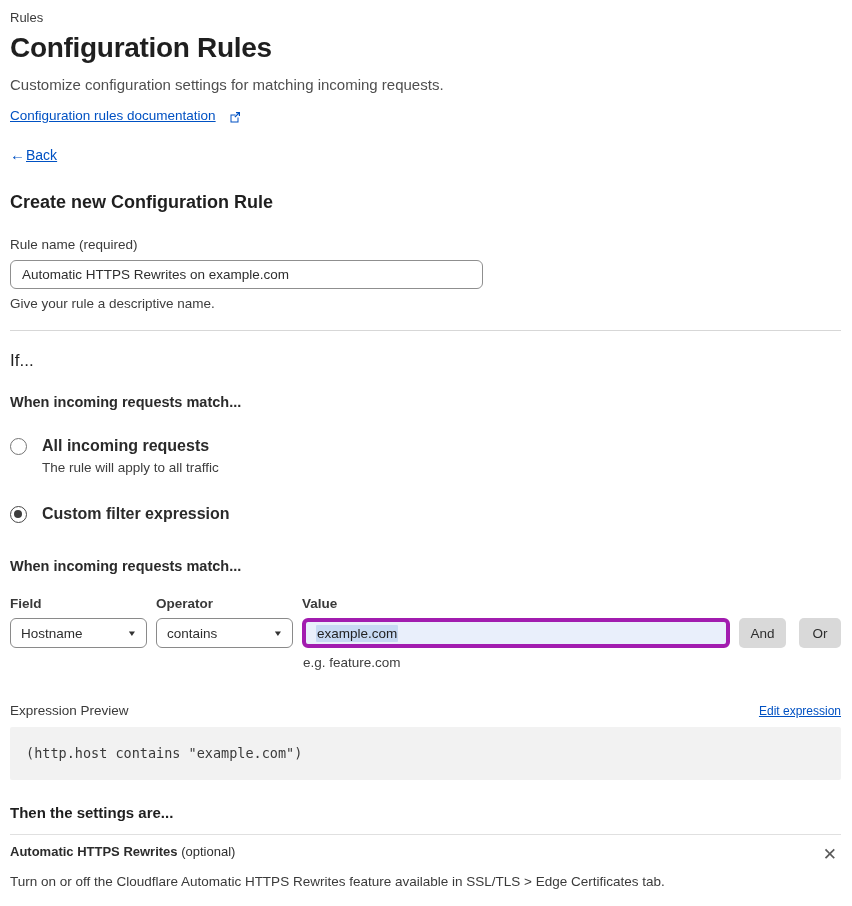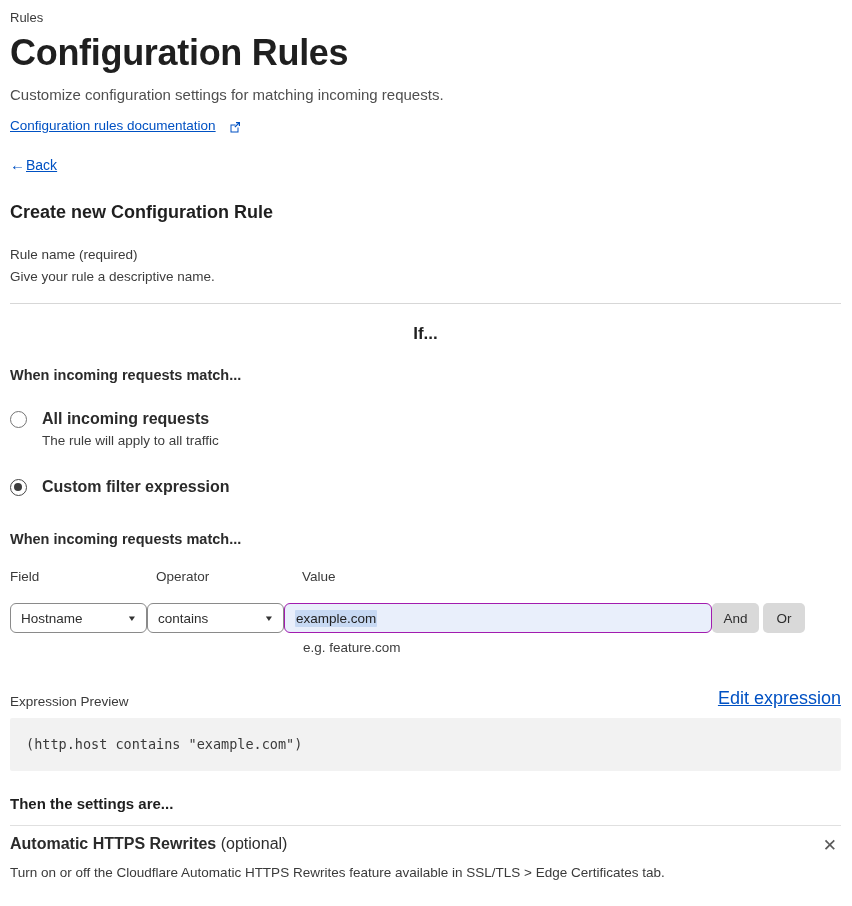--- a/index.html
+++ b/index.html
@@ -7,21 +7,21 @@
   body {
     width: 852px; height: 906px; overflow: hidden;
     font-family: "Liberation Sans", "DejaVu Sans", sans-serif;
     color: #2e2e2e;
     -webkit-font-smoothing: antialiased;
   }
   .page { padding: 8px 11px 13px 10px; width: 852px; }
 
   
   .breadcrumb { font-size: 13px; color: #3a3a3a; font-weight: 500; margin-top: 2px; }
-  .page-title { font-size: 36px; font-weight: 700; color: #1f1f1f; margin: 7px 0 12px 0; letter-spacing: -0.3px; }
+  .page-title { font-size: 28px; font-weight: 700; color: #1f1f1f; margin: 7px 0 12px 0; letter-spacing: -0.3px; }
   .subtitle { font-size: 15px; color: #4f4f4f; margin-top: 12px; }
 
   a, .link { color: #0051c3; text-decoration: underline; cursor: pointer; }
   .doc-link-row { margin-top: 15px; font-size: 13.5px; display: flex; align-items: center; gap: 13px; }
   .ext-icon { display: inline-block; width: 12px; height: 12px; position: relative; top: 1px; }
   .ext-icon svg { display: block; }
 
   .back-row { margin-top: 23px; font-size: 14px; display: flex; align-items: center; }
   .back-arrow { color: #0051c3; text-decoration: none; font-size: 15px; margin-right: 1px; }
 
@@ -33,21 +33,21 @@
     border: 1px solid #8f8f8f; border-radius: 6px;
     padding: 0 11px; font-size: 13.5px; color: #2e2e2e;
     font-family: "Liberation Sans", "DejaVu Sans", sans-serif;
     outline: none; background: #fff;
   }
   .help-text { font-size: 13.5px; color: #3d3d3d; margin-top: 7px; }
 
   .divider { border: none; border-top: 1px solid #d7d7d7; margin: 19px 0 0 0; }
 
   
-  .if-heading { font-size: 17px; font-weight: 700; color: #1f1f1f; margin-top: 20px; text-align: center; }
+  .if-heading { font-size: 17px; font-weight: 400; color: #1f1f1f; margin-top: 20px; }
   .match-heading { font-size: 14.5px; font-weight: 700; color: #2b2b2b; margin-top: 23px; }
 
   .radio-group { margin-top: 27px; }
   .radio-item { display: flex; align-items: flex-start; cursor: pointer; }
   .radio-item + .radio-item { margin-top: 30px; }
   .radio-circle {
     width: 17px; height: 17px; border-radius: 50%;
     border: 1.5px solid #757575; background: #fff; flex: 0 0 auto;
     margin-top: 1px; position: relative;
   }
@@ -55,64 +55,64 @@
   .radio-item.checked .radio-circle::after {
     content: ""; position: absolute; left: 3px; top: 3px;
     width: 8px; height: 8px; border-radius: 50%; background: #3d3d3d;
   }
   .radio-texts { margin-left: 15px; }
   .radio-label { font-size: 16px; font-weight: 700; color: #2b2b2b; }
   .radio-desc { font-size: 13.5px; color: #3d3d3d; margin-top: 5px; }
 
   
   .builder-heading { margin-top: 35px; }
-  .labels-row { display: flex; gap: 9px; margin-top: 22px; font-size: 13.5px; color: #3a3a3a; }
-  .controls-row { display: flex; margin-top: 19px; align-items: center; }
+  .labels-row { display: flex; gap: 9px; margin-top: 22px; font-size: 13.5px; color: #3a3a3a; font-weight: bold; }
+  .controls-row { display: flex; gap: 9px; margin-top: 7px; align-items: center; }
   .col-field, .col-field-ctl { width: 137px; }
   .col-operator, .col-operator-ctl { width: 137px; }
   .col-value, .col-value-ctl { width: 428px; }
 
   .select-box {
     height: 30px; border: 1px solid #8a8a8a; border-radius: 6px; background: #fff;
     display: flex; align-items: center; justify-content: space-between;
     padding: 0 10px; font-size: 13.5px; color: #2e2e2e; cursor: pointer;
   }
   .caret { font-size: 8px; color: #333; transform: scaleX(1.3); }
 
   .value-input {
-    height: 30px; border: 1px solid #a21caf; border-radius: 6px;
+    height: 30px; border: 4px solid #a21caf; border-radius: 6px;
     background: #e9effb; display: flex; align-items: center;
     padding: 0 10px; font-size: 13.5px; color: #222; cursor: text;
   }
   .value-highlight { background: #c7d9f3; padding: 1px 1px; border-radius: 1px; }
 
   .op-btn {
     height: 30px; background: #d9d9d9; border: none; border-radius: 5px;
     font-size: 13.5px; color: #2e2e2e; cursor: pointer; font-family: inherit;
   }
   .and-btn { width: 47px; margin-left: 0; }
   .or-btn  { width: 42px; margin-left: 4px; }
 
   .value-help { font-size: 13.5px; color: #3d3d3d; margin-top: 7px; margin-left: 293px; }
 
   
   .preview-row { display: flex; justify-content: space-between; align-items: flex-end; margin-top: 33px; }
   .preview-label { font-size: 13.5px; color: #3a3a3a; text-align: right; }
-  .edit-link { font-size: 18px; }
+  .edit-link { font-size: 12px; }
   .code-block {
     margin-top: 9px; background: #f2f2f2; border-radius: 2px;
     padding: 17px 16px 18px 16px;
   }
   .code-text { font-family: "DejaVu Sans Mono", "Liberation Mono", monospace; font-size: 13.5px; color: #3a3a3a; }
 
   
   .then-heading { font-size: 15px; font-weight: 700; color: #1f1f1f; margin-top: 24px; }
   .setting-divider { margin-top: 13px; border-top: 1px solid #e0e0e0; }
   .setting-header { display: flex; justify-content: space-between; align-items: flex-start; margin-top: 9px; }
-  .setting-title { font-size: 16px; color: #2b2b2b; }
+  .setting-title { font-size: 13px; color: #2b2b2b; }
   .setting-title b { font-weight: 700; }
   .setting-suffix { font-weight: 400; color: #2e2e2e; }
   .close-btn {
     background: none; border: none; font-size: 17px; color: #5a5a5a;
     cursor: pointer; padding: 0 4px; line-height: 1; margin-top: 2px; font-family: inherit;
   }
   .setting-desc { font-size: 13.5px; color: #3a3a3a; margin-top: 11px; }
 </style>
 </head>
 <body>
@@ -136,20 +136,21 @@
 
   <div class="back-row">
     <span class="back-arrow">←</span>
     <a class="link">Back</a>
   </div>
 
   
   <h2 class="section-heading">Create new Configuration Rule</h2>
 
   <div class="input-label">Rule name (required)</div>
+  <input class="rule-name-input" type="text" value="Automatic HTTPS Rewrites on example.com" style="">
   <div class="help-text">Give your rule a descriptive name.</div>
 
   <hr class="divider">
 
   
   <div class="if-heading">If...</div>
   <div class="match-heading">When incoming requests match...</div>
 
   <div class="radio-group">
     <div class="radio-item">

